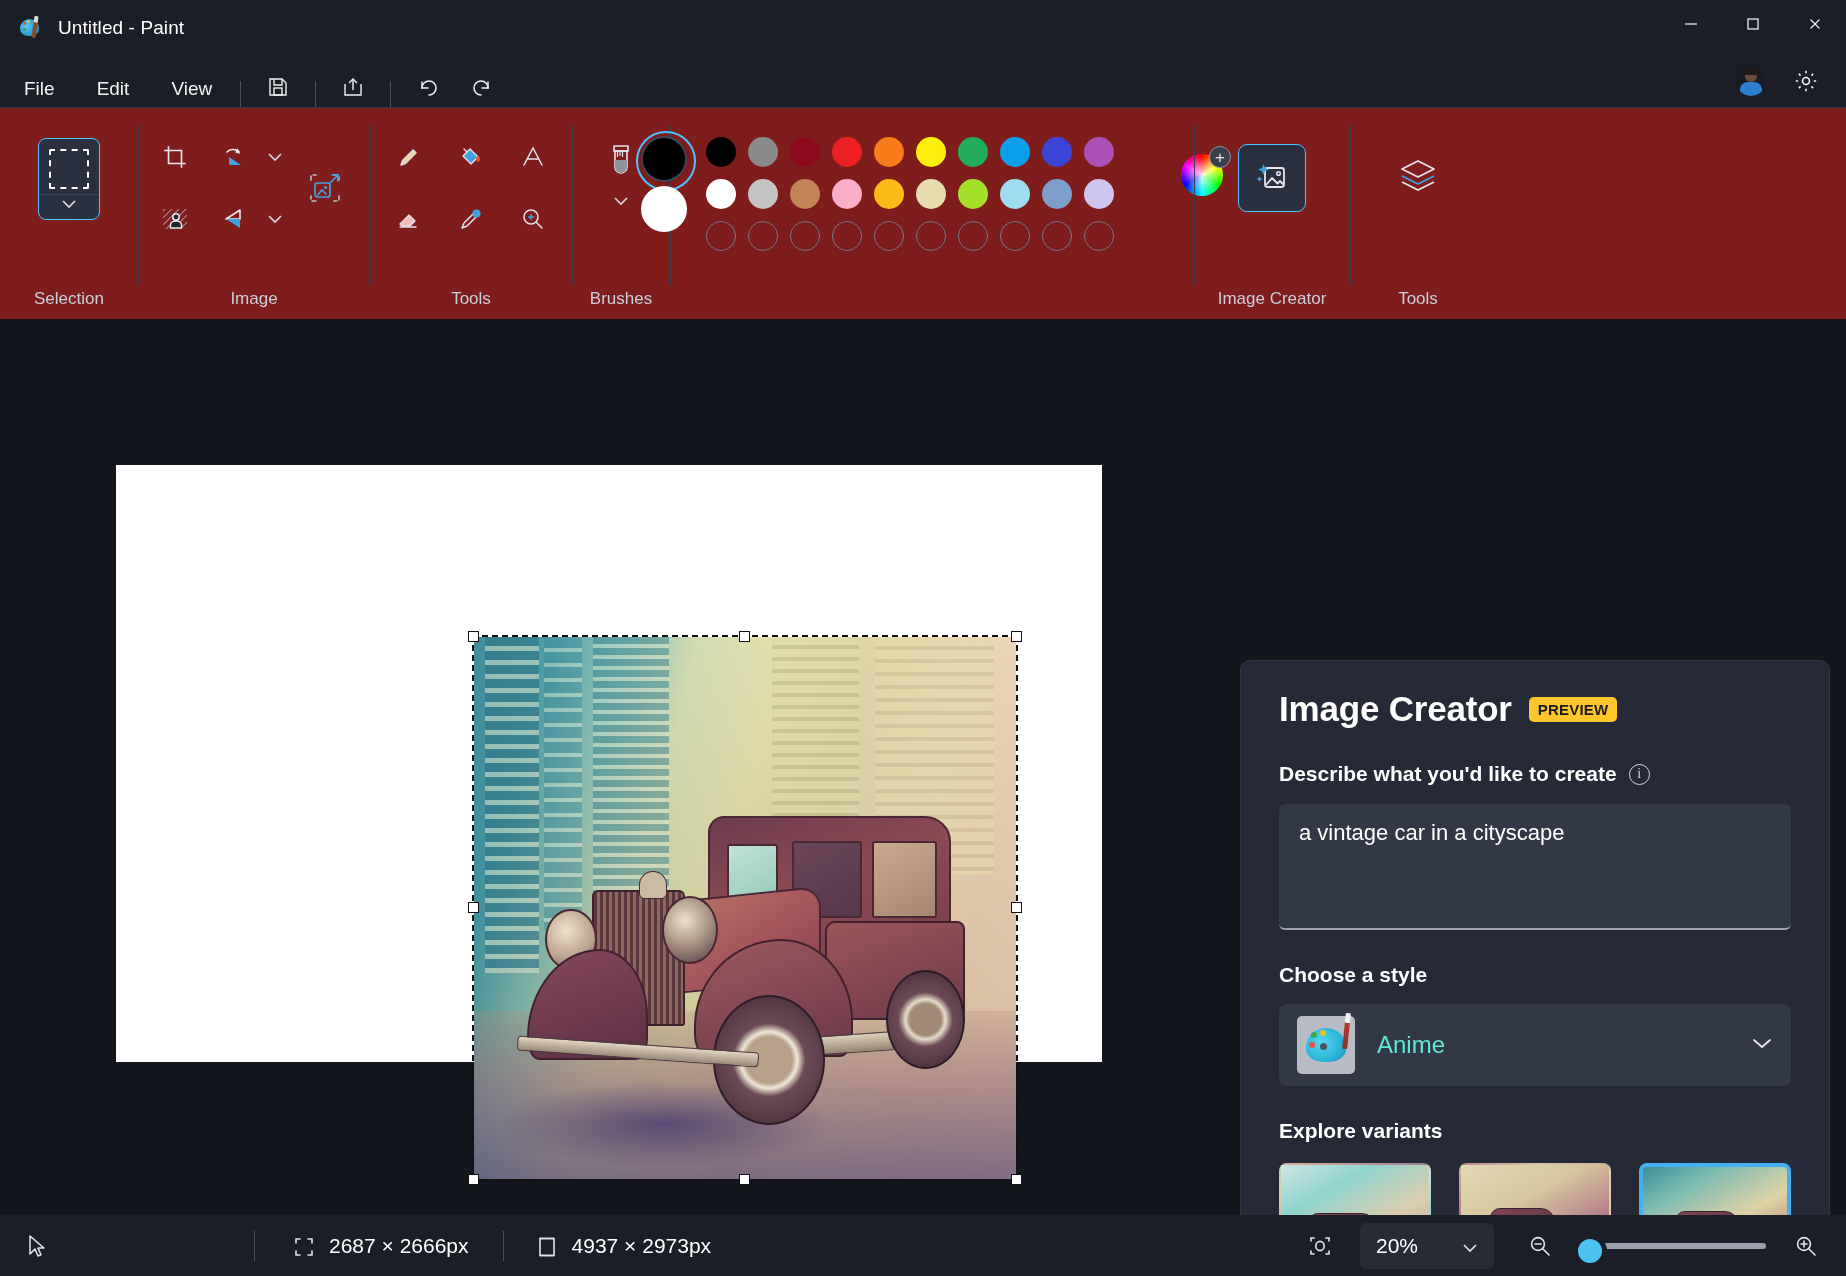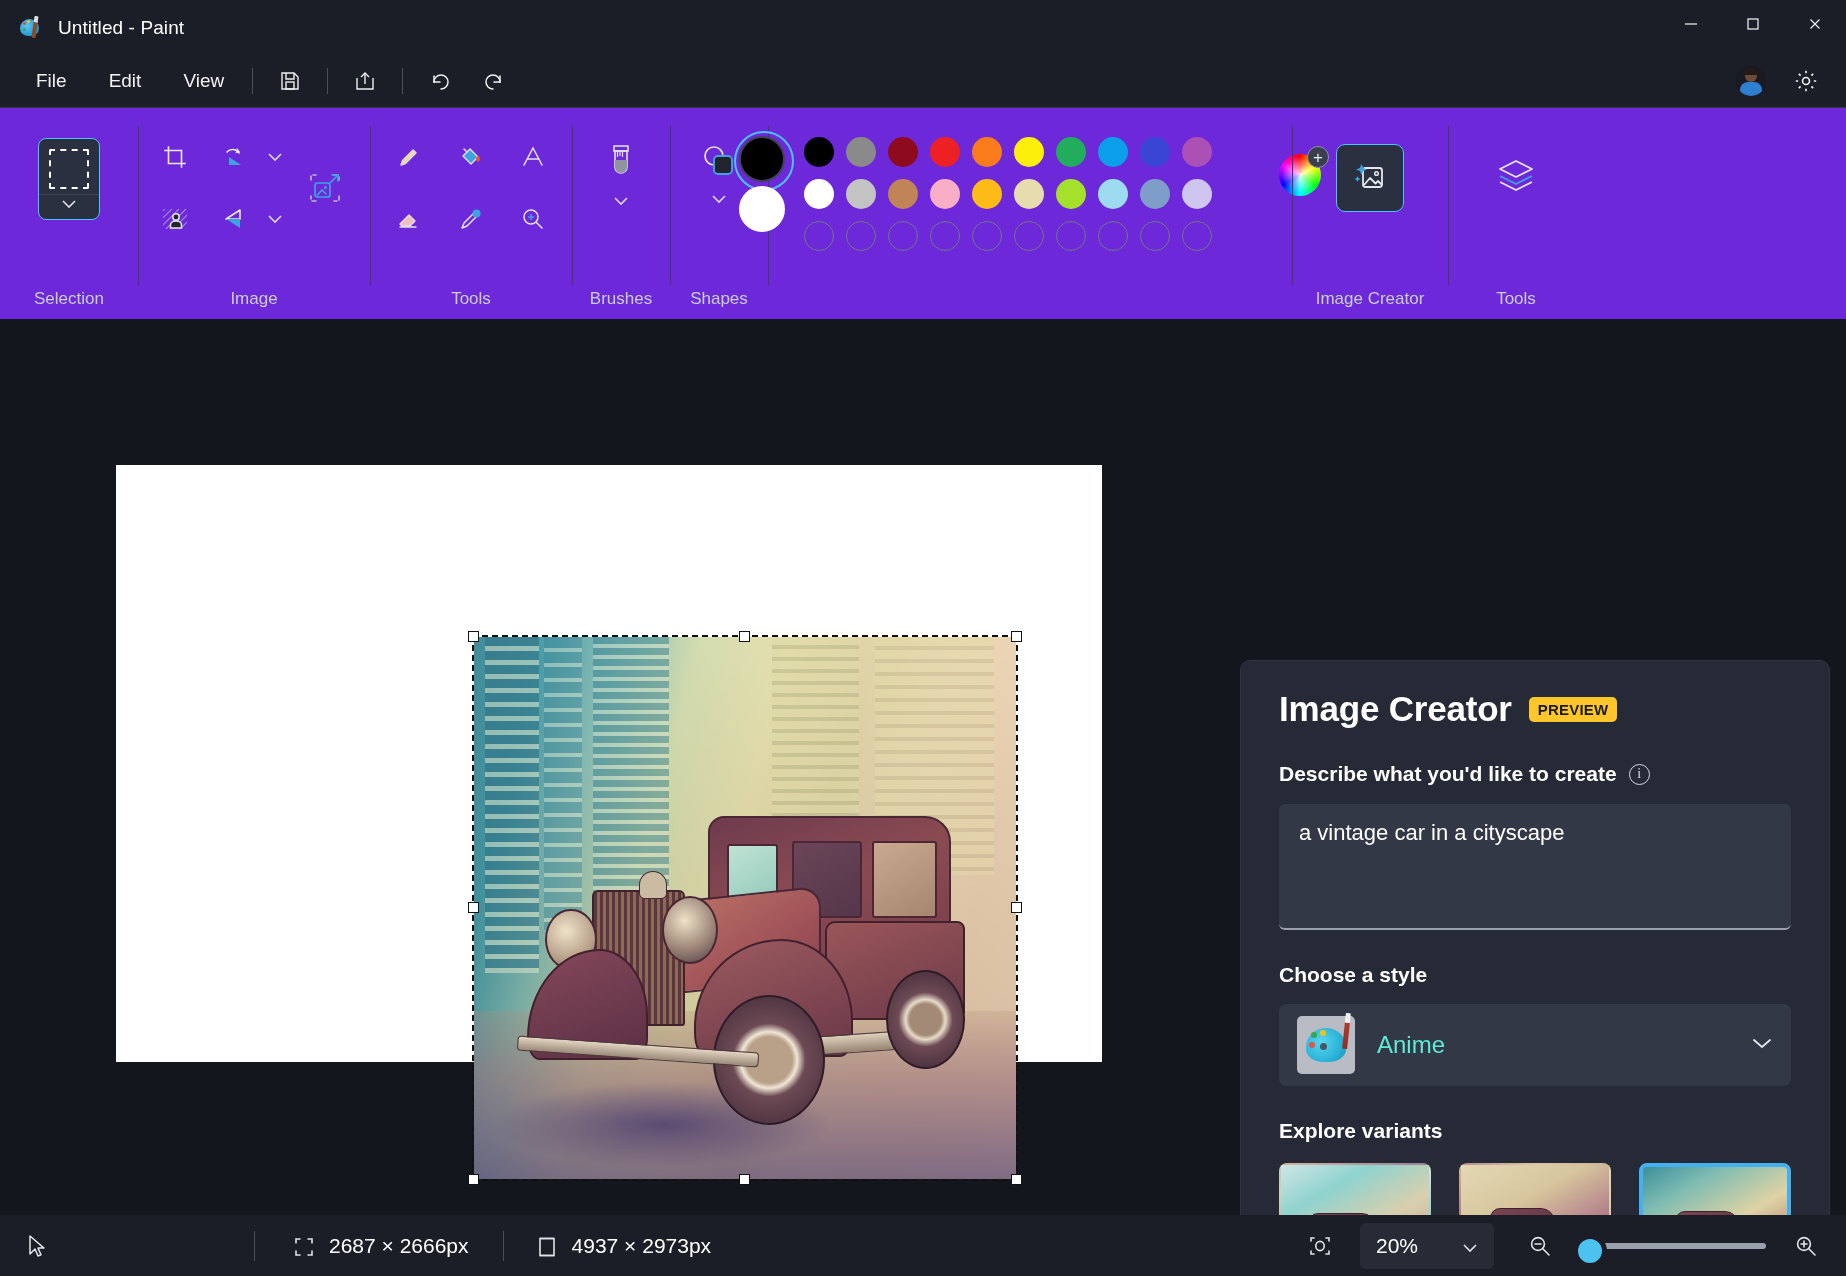--- a/index.html
+++ b/index.html
@@ -41,21 +41,21 @@
     position: absolute; right: 0; top: 0; height: 48px; display: flex;
   }
   .win-btn {
     width: 62px; height: 48px; display: flex; align-items: center; justify-content: center;
     color: #e8e8e8;
   }
 
   
   .menurow {
     position: absolute; left: 0; top: 55px; width: 1846px; height: 52px;
-    display: flex; align-items: center; padding-left: 12px;
+    display: flex; align-items: flex-end;
   }
   .menu-item {
     color: #f2f2f2; font-size: 19px; padding: 7px 18px; margin-left: 6px; border-radius: 5px;
   }
   .menurow .sep {
     width: 1px; height: 26px; background: #4a4f5c; margin: 0 10px;
   }
   .qa-btn {
     width: 46px; height: 40px; display:flex; align-items:center; justify-content:center;
     border-radius: 5px; color: #f0f0f0; margin: 0 4px;
@@ -69,21 +69,21 @@
   .avatar .body { position:absolute; left:4px; top:16px; width:22px;height:16px;border-radius:8px 8px 0 0;background:#2f7fd0;}
   .avatar .hair { position:absolute; left:8px; top:2px; width:14px;height:7px;border-radius:7px 7px 0 0;background:#241a16;}
   .gear-btn {
     width: 44px; height: 44px; display:flex;align-items:center;justify-content:center;border-radius:5px;
     color:#f0f0f0; margin-right: 8px;
   }
 
   
   .ribbon {
     position: absolute; left: 0; top: 107px; width: 1846px; height: 212px;
-    background: #6d28d9;
+    background: #7f1d1d;
     border-top: 1px solid #33384a;
     display: flex; align-items: stretch;
   }
   .rgroup { position: relative; display: flex; flex-direction: column; align-items: center;
             justify-content: flex-start; padding-top: 14px; }
   .rgroup + .rgroup::before {
     content:''; position:absolute; left:0; top:18px; bottom:34px; width:1px; background:#3b404e;
   }
   .rglabel {
     position: absolute; bottom: 10px; left: 0; right: 0; text-align: center;
@@ -575,34 +575,20 @@
       </svg>
       <div class="chev" style="margin-top:8px">
         <svg width="16" height="10" viewBox="0 0 16 10" fill="none" stroke="currentColor" stroke-width="1.6">
             <path d="M2 2l6 6 6-6"></path>
           </svg>
       </div>
     </div>
     <div class="rglabel">Brushes</div>
   </div>
 
-  <div class="rgroup g-shapes">
-    <div class="stack-btn">
-      <svg width="44" height="44" viewBox="0 0 44 44" fill="none">
-        <circle cx="17" cy="16" r="9" stroke="#e2e4e9" stroke-width="1.7" fill="none"></circle>
-        <rect x="17" y="16" width="18" height="18" rx="4" stroke="#3fa2e0" stroke-width="1.9" fill="#22252f"></rect>
-      </svg>
-      <div class="chev" style="margin-top:6px">
-        <svg width="16" height="10" viewBox="0 0 16 10" fill="none" stroke="currentColor" stroke-width="1.6">
-            <path d="M2 2l6 6 6-6"></path>
-          </svg>
-      </div>
-    </div>
-    <div class="rglabel">Shapes</div>
-  </div>
 
   <div class="rgroup g-colours">
     <div class="col-wrap">
       <div class="primary-stack">
         <div class="pcolor selected"></div>
         <div class="pcolor white"></div>
       </div>
       <div class="swatch-grid">
         <span class="sw" style="background:#000000"></span>
         <span class="sw" style="background:#8a8a8a"></span>

